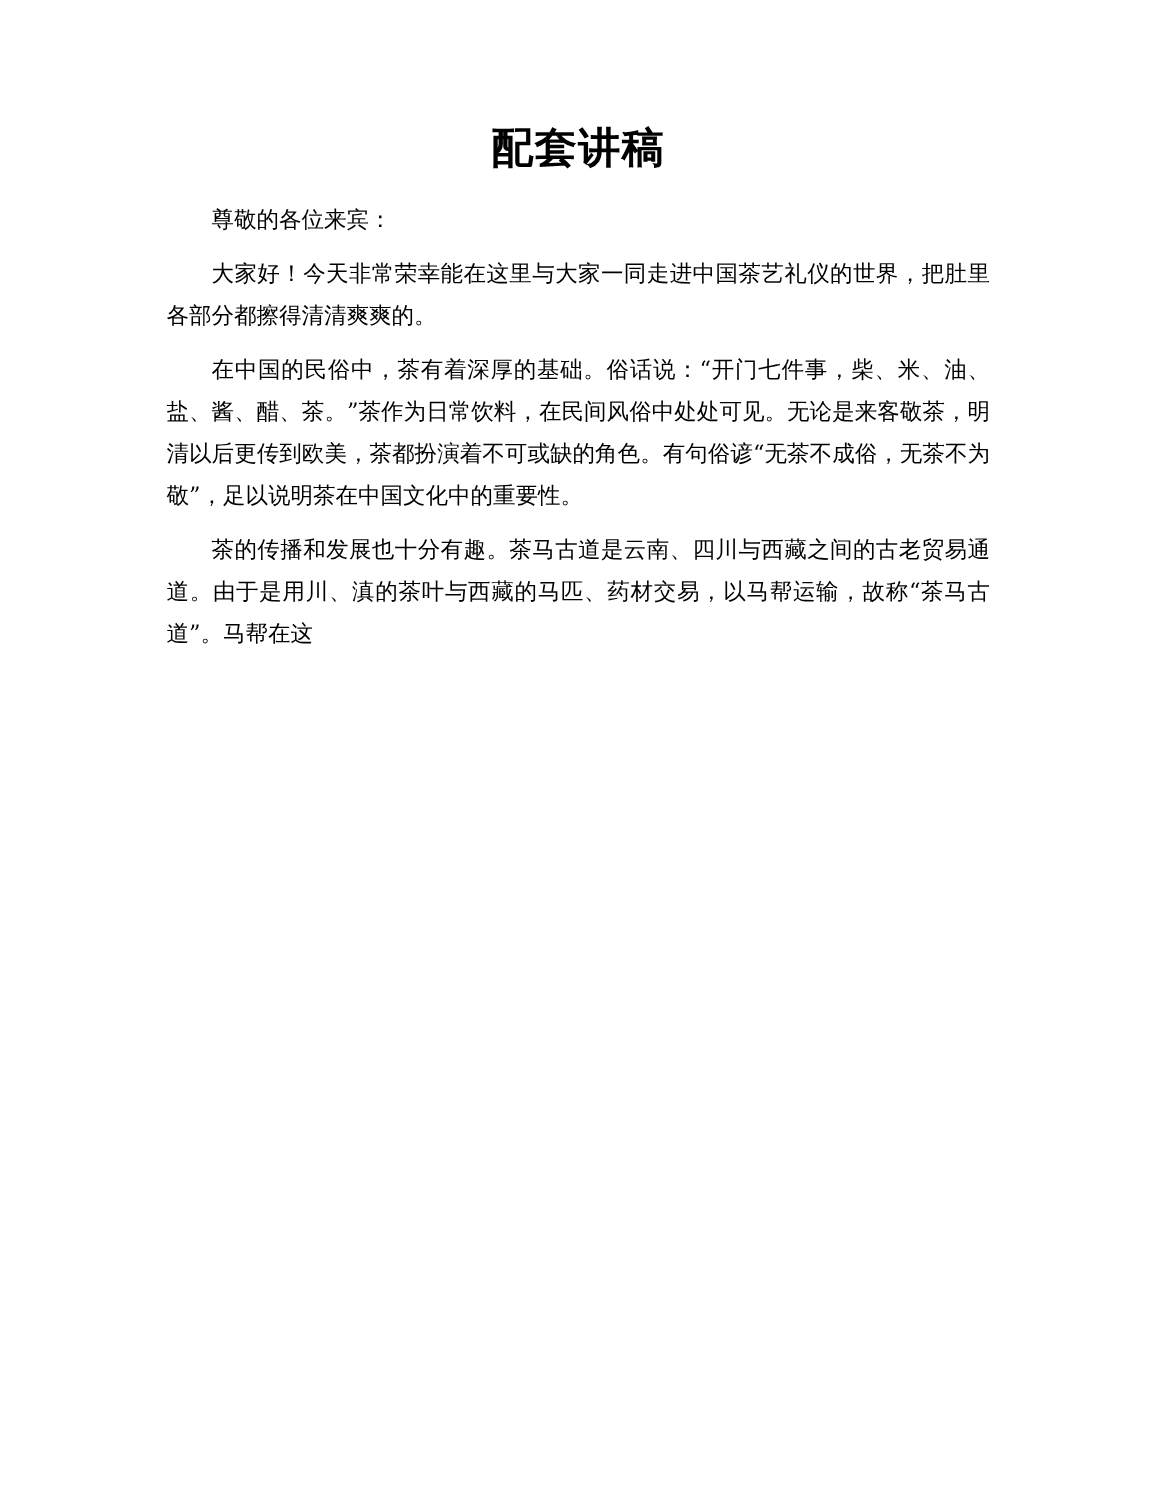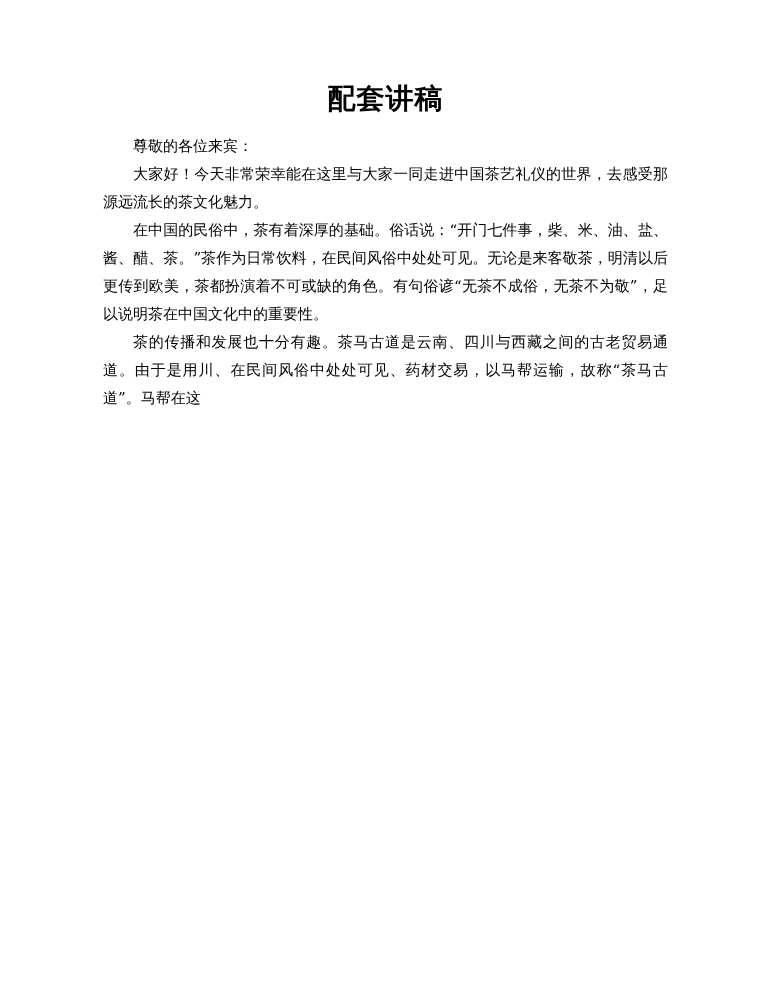--- a/index.html
+++ b/index.html
@@ -23,43 +23,43 @@
   }
   .doc-title {
     margin: 0 0 16px 0;
     text-align: center;
     font-size: 28px;
     line-height: 34px;
     font-weight: bold;
     letter-spacing: 1px;
   }
   .para {
-    margin: 0;
+    margin: 8px;
     font-size: 15px;
     line-height: 28px;
     text-align: justify;
     text-justify: inter-ideograph;
     text-indent: 2em;
     word-break: break-all;
   }
   .heading {
     font-weight: bold;
   }
 </style>
 </head>
 <body>
 
 <div class="page">
   <h1 class="doc-title">配套讲稿</h1>
 
   <p class="para">尊敬的各位来宾：</p>
 
-  <p class="para">大家好！今天非常荣幸能在这里与大家一同走进中国茶艺礼仪的世界，去感受那源远流长的茶文化魅力。</p>
+  <p class="para">大家好！今天非常荣幸能在这里与大家一同走进中国茶艺礼仪的世界，把肚里各部分都擦得清清爽爽的。</p>
 
 
 
   <p class="para">在中国的民俗中，茶有着深厚的基础。俗话说：“开门七件事，柴、米、油、盐、酱、醋、茶。”茶作为日常饮料，在民间风俗中处处可见。无论是来客敬茶，明清以后更传到欧美，茶都扮演着不可或缺的角色。有句俗谚“无茶不成俗，无茶不为敬”，足以说明茶在中国文化中的重要性。</p>
 
 
 
 
-  <p class="para">茶的传播和发展也十分有趣。茶马古道是云南、四川与西藏之间的古老贸易通道。由于是用川、在民间风俗中处处可见、药材交易，以马帮运输，故称“茶马古道”。马帮在这</p>
+  <p class="para">茶的传播和发展也十分有趣。茶马古道是云南、四川与西藏之间的古老贸易通道。由于是用川、滇的茶叶与西藏的马匹、药材交易，以马帮运输，故称“茶马古道”。马帮在这</p>
 </div>
 
 </body></html>

